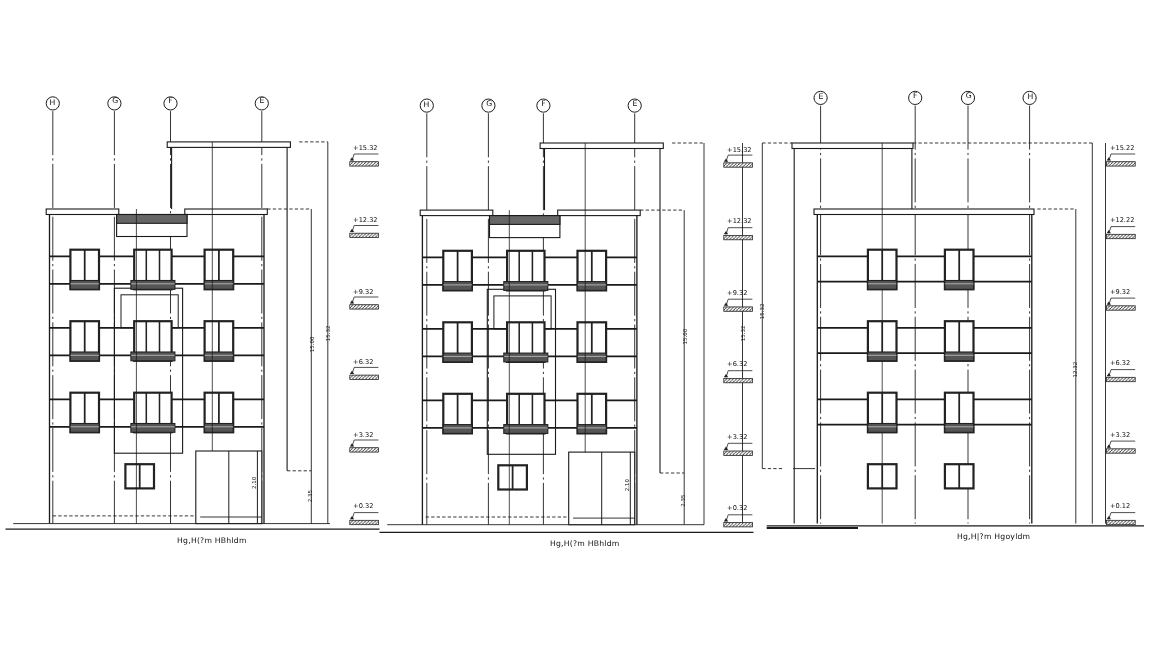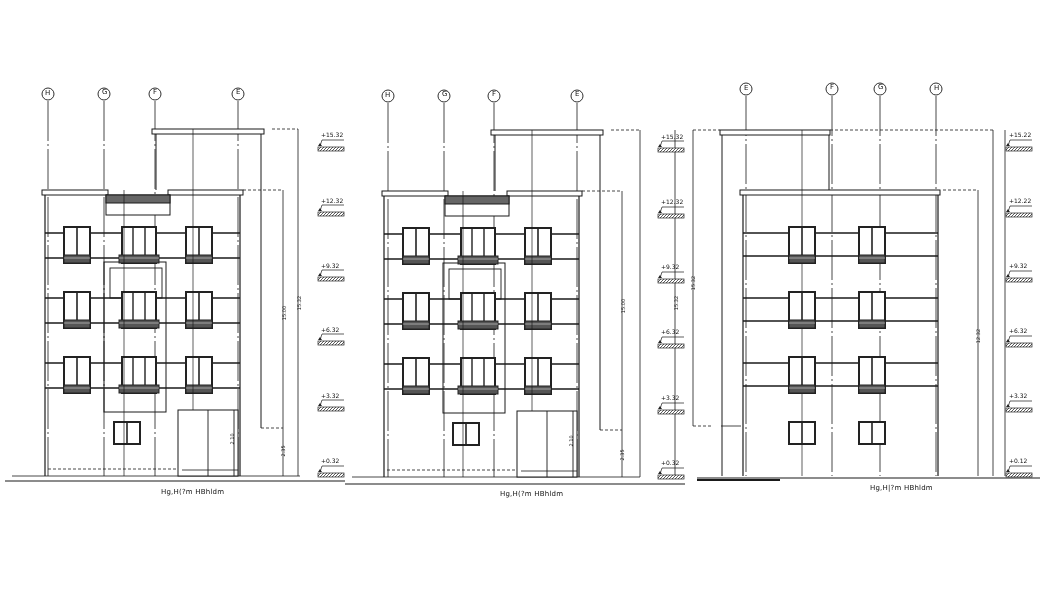--- a/index.html
+++ b/index.html
@@ -301,14 +301,14 @@
 <span class="lvl" style="left:616px;top:452px;transform:rotate(-90deg);font-size:5px">2.35</span>
 <span class="lvl" style="left:565px;top:438px;transform:rotate(-90deg);font-size:5px">2.10</span>
 <span class="lvl" style="left:669px;top:300px;transform:rotate(-90deg);font-size:5px">15.32</span>
 
 <span class="lvl" style="left:686px;top:280px;transform:rotate(-90deg);font-size:5px">15.32</span>
 <span class="lvl" style="left:971px;top:333px;transform:rotate(-90deg);font-size:5px">12.32</span>
 
 
 <span class="lbl" style="left:161px;top:488px">Hg,H(?m  HBhldm</span>
 <span class="lbl" style="left:500px;top:490px">Hg,H(?m  HBhldm</span>
-<span class="lbl" style="left:870px;top:484px">Hg,H|?m  HBhldm</span>
+<span class="lbl" style="left:870px;top:484px">Hg,H|?m  Hgoyldm</span>
 </div>
 
 </body></html>

